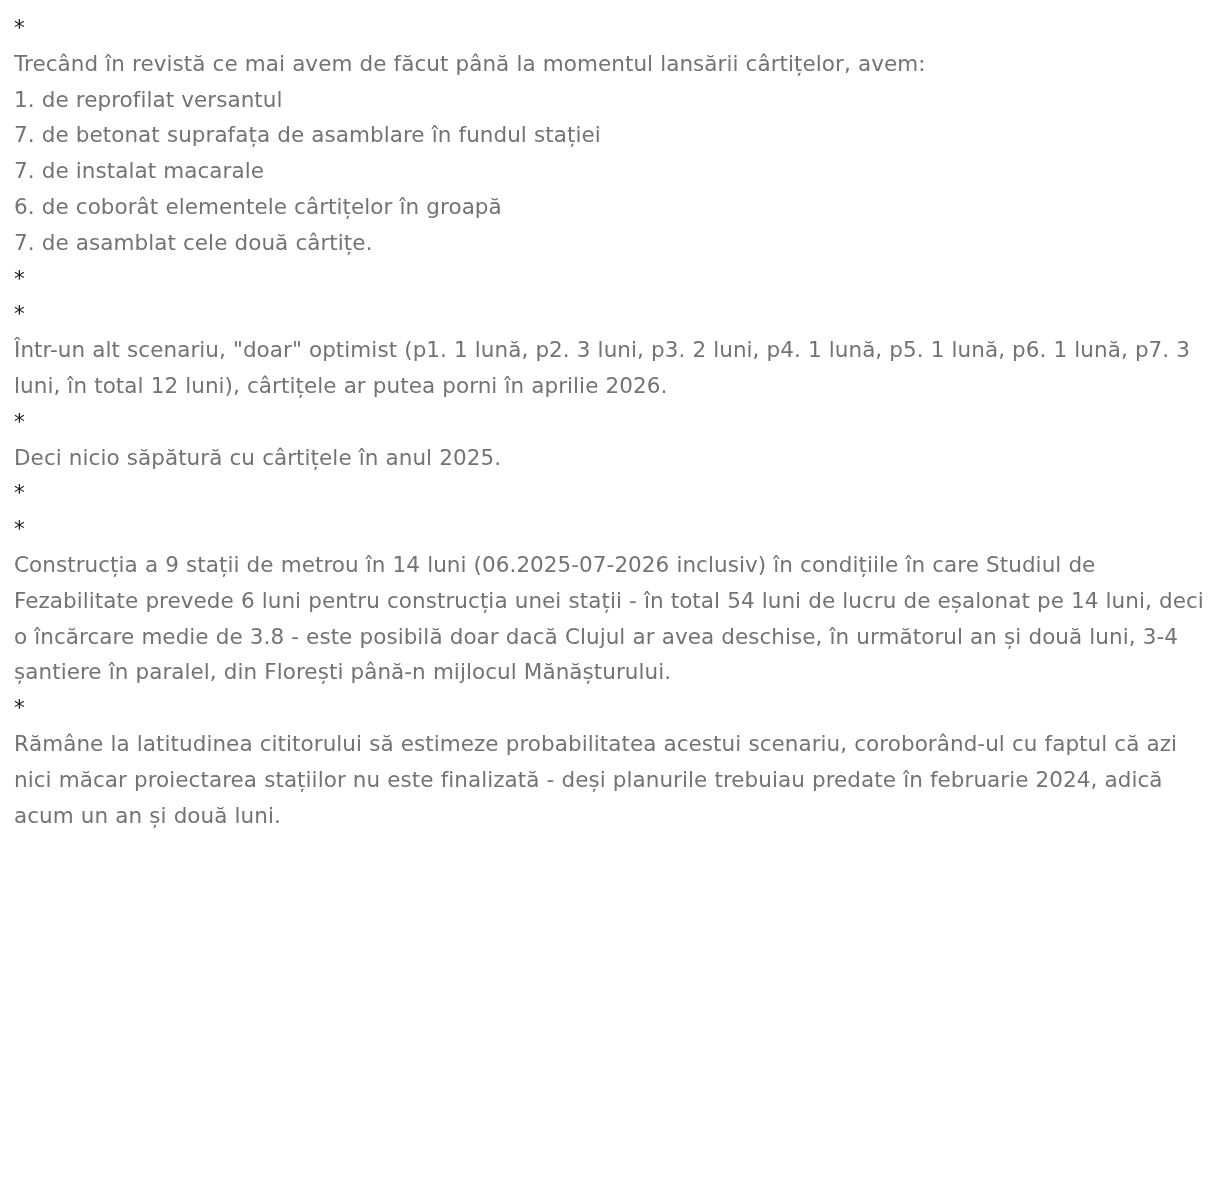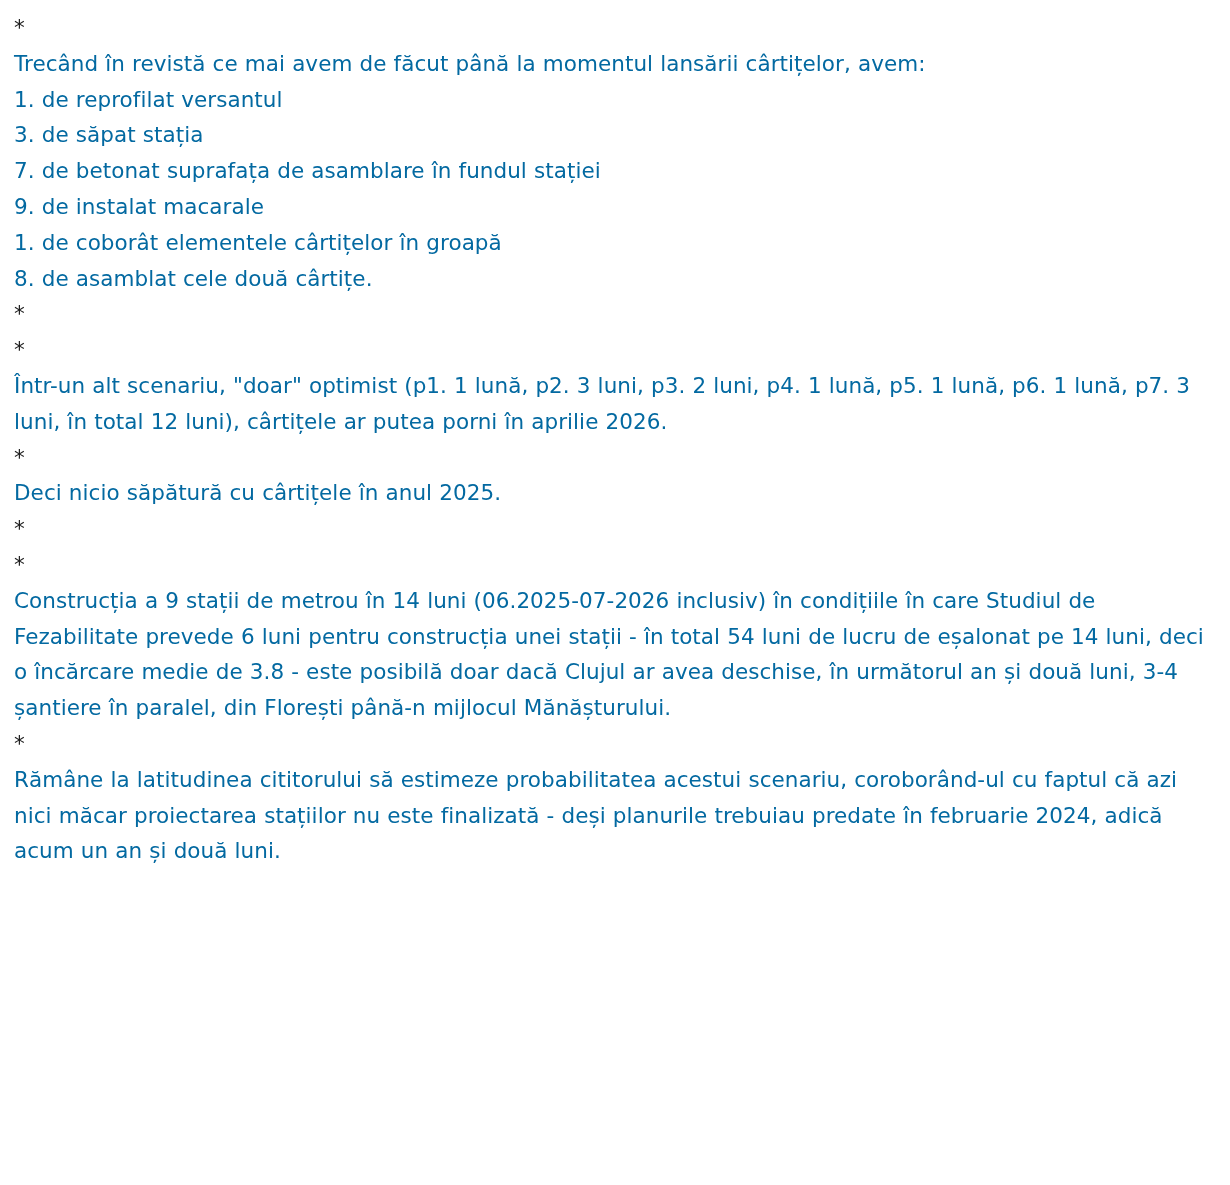--- a/index.html
+++ b/index.html
@@ -13,44 +13,43 @@
     font-family: "DejaVu Sans", sans-serif;
   }
   .document {
     padding: 10px 14px 0 14px;
     box-sizing: border-box;
     width: 1230px;
   }
   .para {
     font-size: 21.5px;
     line-height: 35.8px;
-    color: #0369a1;
+    color: #737373;
     margin: 0;
     letter-spacing: 0.05px;
     word-spacing: 0.2px;
   }
   .sep {
     font-size: 21.5px;
     line-height: 35.8px;
     color: #1b1b1b;
     margin: 0;
   }
 </style>
 </head>
 <body>
 
 <div class="document">
     <p class="sep">*</p>
     <p class="para">Trecând în revistă ce mai avem de făcut până la momentul lansării cârtițelor, avem:</p>
     <p class="para">1. de reprofilat versantul</p>
-    <p class="para">3. de săpat stația</p>
     <p class="para">7. de betonat suprafața de asamblare în fundul stației</p>
-    <p class="para">9. de instalat macarale</p>
-    <p class="para">1. de coborât elementele cârtițelor în groapă</p>
-    <p class="para">8. de asamblat cele două cârtițe.</p>
+    <p class="para">7. de instalat macarale</p>
+    <p class="para">6. de coborât elementele cârtițelor în groapă</p>
+    <p class="para">7. de asamblat cele două cârtițe.</p>
     <p class="sep">*</p>
     <p class="sep">*</p>
     <p class="para">Într-un alt scenariu, "doar" optimist (p1. 1 lună, p2. 3 luni, p3. 2 luni, p4. 1 lună, p5. 1 lună, p6. 1 lună, p7. 3 luni, în total 12 luni), cârtițele ar putea porni în aprilie 2026.</p>
     <p class="sep">*</p>
     <p class="para">Deci nicio săpătură cu cârtițele în anul 2025.</p>
     <p class="sep">*</p>
     <p class="sep">*</p>
     <p class="para">Construcția a 9 stații de metrou în 14 luni (06.2025-07-2026 inclusiv) în condițiile în care Studiul de Fezabilitate prevede 6 luni pentru construcția unei stații - în total 54 luni de lucru de eșalonat pe 14 luni, deci o încărcare medie de 3.8 - este posibilă doar dacă Clujul ar avea deschise, în următorul an și două luni, 3-4 șantiere în paralel, din Florești până-n mijlocul Mănășturului.</p>
     <p class="sep">*</p>
     <p class="para">Rămâne la latitudinea cititorului să estimeze probabilitatea acestui scenariu, coroborând-ul cu faptul că azi nici măcar proiectarea stațiilor nu este finalizată - deși planurile trebuiau predate în februarie 2024, adică acum un an și două luni.</p>

